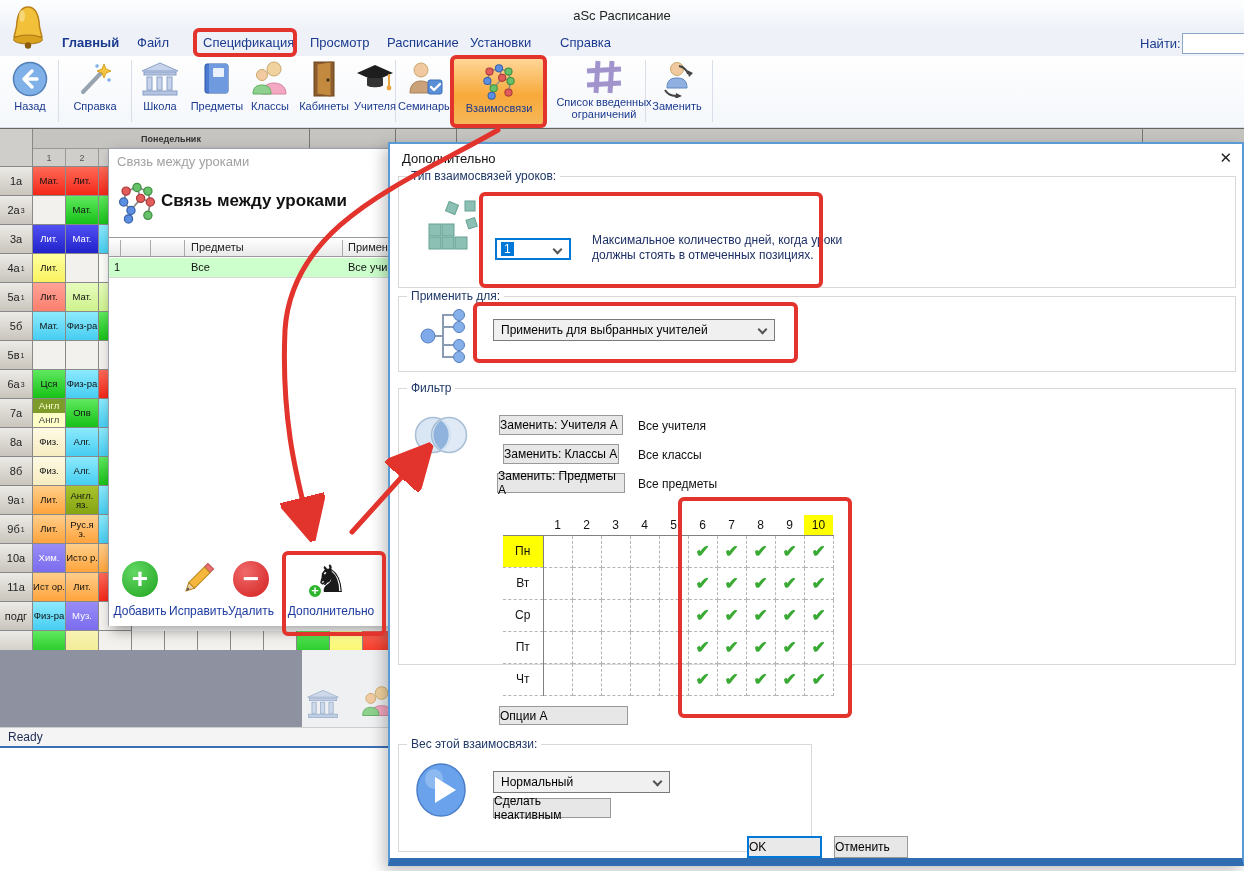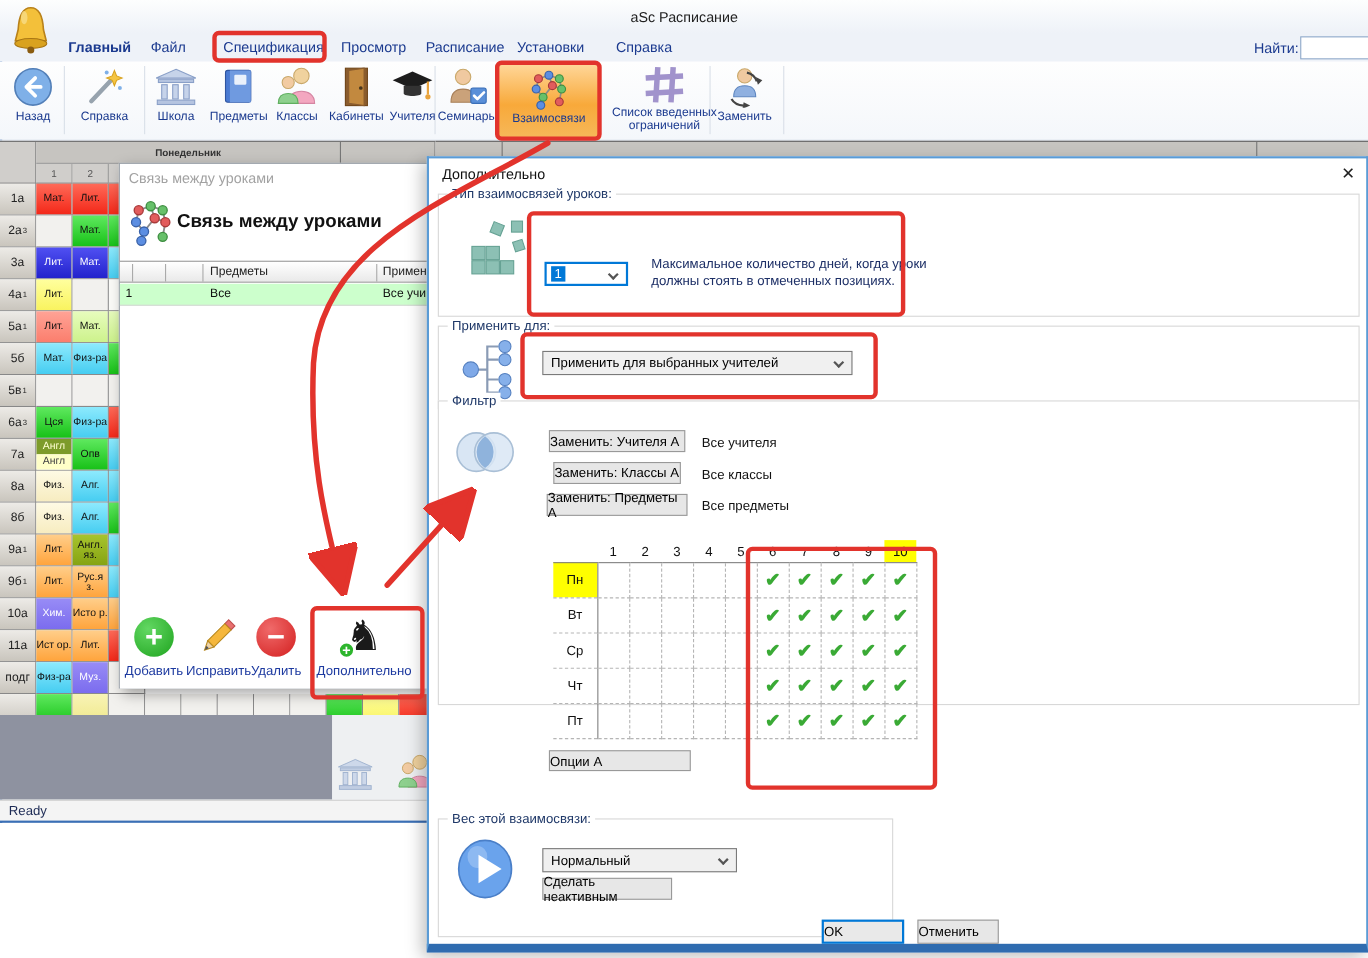--- a/index.html
+++ b/index.html
@@ -580,21 +580,21 @@
             <circle cx="42" cy="40" r="5.5" fill="#86b0ea" stroke="#5580c0"></circle>
             <circle cx="42" cy="52" r="5.5" fill="#86b0ea" stroke="#5580c0"></circle>
         </svg>
       </span>
       <div class="combo" style="left:94px;top:22px;width:282px">
         <span>Применить для выбранных учителей</span>
           <span class="chev"></span>
       </div>
     </div>
 
-    <div class="grp" style="left:8px;top:220px;width:838px;height:277px">
+    <div class="grp" style="left:8px;top:244px;width:838px;height:277px">
       <span class="glabel">Фильтр</span>
       <span style="position:absolute;left:14px;top:22px">
         <svg width="56" height="48" viewBox="0 0 56 48">
             <circle cx="20" cy="24" r="17.5" fill="#d9e6f4" stroke="#a9bfd6" stroke-width="1.5"></circle>
             <circle cx="36" cy="24" r="17.5" fill="#d9e6f4" fill-opacity="0.85" stroke="#a9bfd6" stroke-width="1.5"></circle>
             <path d="M28 9.5 a17.5 17.5 0 0 1 0 29 a17.5 17.5 0 0 1 0 -29 z" fill="#8fb3dc"></path>
           </svg>
       </span>
       <div class="winbtn" style="left:100px;top:26px;width:124px;height:20px">
           <span>Заменить: Учителя А</span>
@@ -657,34 +657,34 @@
               <td class="cell"></td>
               <td class="cell"></td>
               <td class="cell"></td>
               <td class="cell"><span class="chk">✔</span></td>
               <td class="cell"><span class="chk">✔</span></td>
               <td class="cell"><span class="chk">✔</span></td>
               <td class="cell"><span class="chk">✔</span></td>
               <td class="cell"><span class="chk">✔</span></td>
             </tr>
             <tr>
-              <td class="dlabel">Чт</td>
+              <td class="dlabel">Пт</td>
               <td class="cell"></td>
               <td class="cell"></td>
               <td class="cell"></td>
               <td class="cell"></td>
               <td class="cell"></td>
               <td class="cell"><span class="chk">✔</span></td>
               <td class="cell"><span class="chk">✔</span></td>
               <td class="cell"><span class="chk">✔</span></td>
               <td class="cell"><span class="chk">✔</span></td>
               <td class="cell"><span class="chk">✔</span></td>
             </tr>
             <tr>
-              <td class="dlabel">Пт</td>
+              <td class="dlabel">Чт</td>
               <td class="cell"></td>
               <td class="cell"></td>
               <td class="cell"></td>
               <td class="cell"></td>
               <td class="cell"></td>
               <td class="cell"><span class="chk">✔</span></td>
               <td class="cell"><span class="chk">✔</span></td>
               <td class="cell"><span class="chk">✔</span></td>
               <td class="cell"><span class="chk">✔</span></td>
               <td class="cell"><span class="chk">✔</span></td>

